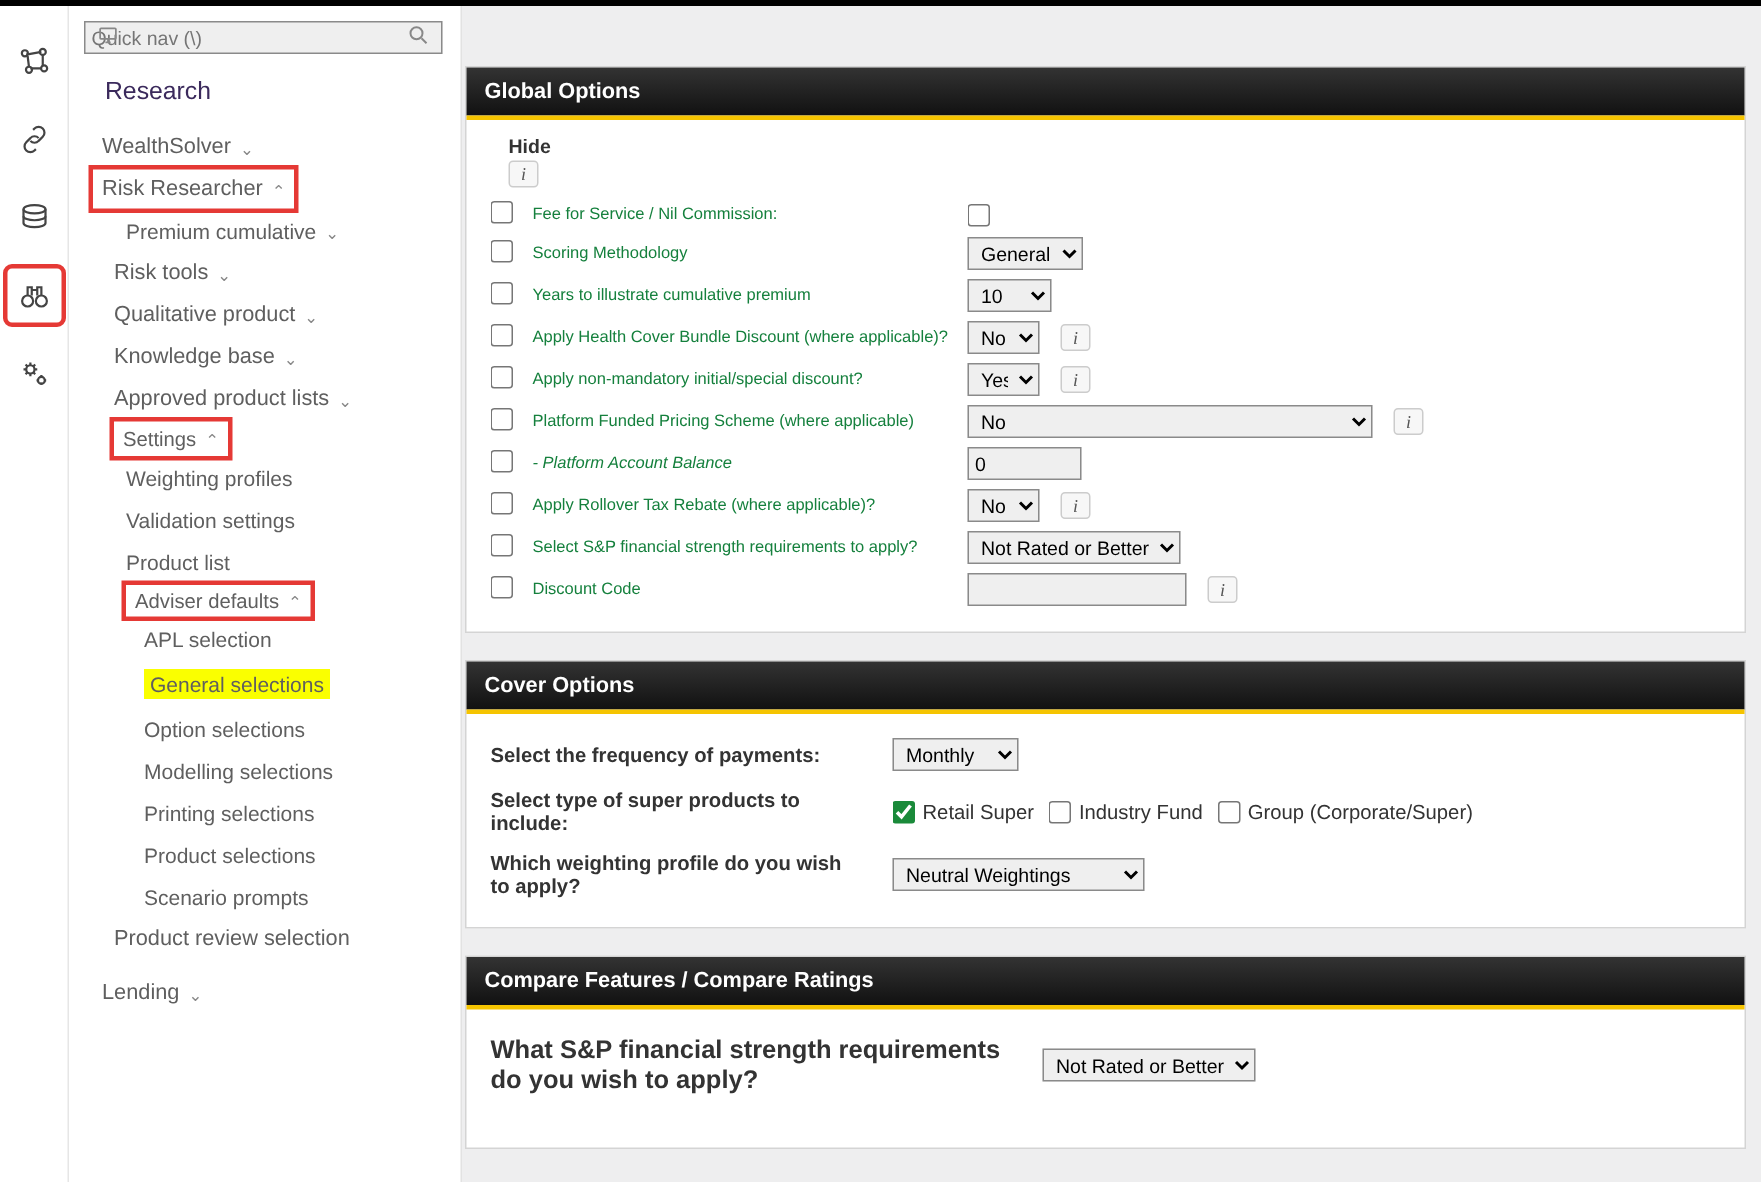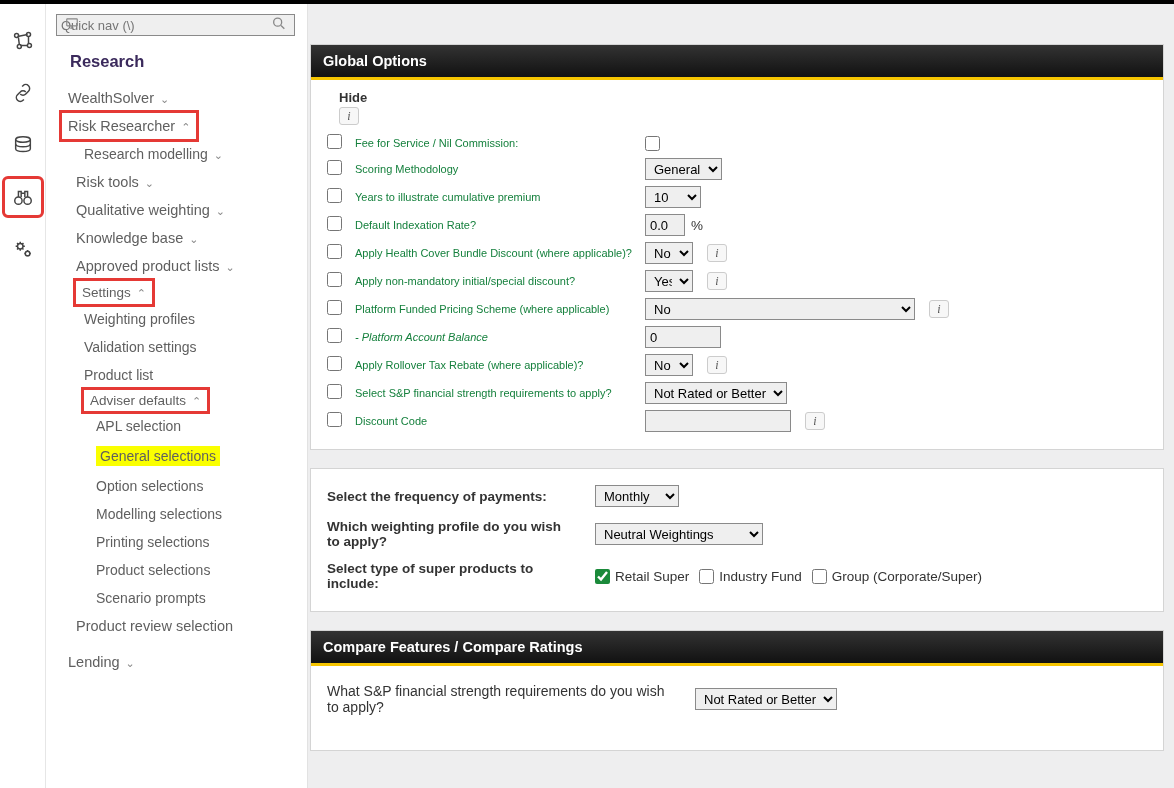--- a/index.html
+++ b/index.html
@@ -13,21 +13,21 @@
 .rail-item.hl { outline: 3px solid #e53935; outline-offset: -1px; }
 
 
 .sidebar { width: 262px; background: #fff; border-right: 1px solid #e2e2e2; padding: 10px 12px 10px 10px; overflow-y: auto; }
 .quicknav { position: relative; margin-bottom: 16px; }
 .quicknav input { width: 100%; height: 34px; border: 1px solid #8a8a8a; padding: 0 32px 0 30px; font-size: 13.5px; color: #b91c1c; outline: none; }
 .quicknav .mon, .quicknav .sch { position: absolute; top: 50%; transform: translateY(-50%); color: #777; }
 .quicknav .mon { left: 8px; }
 .quicknav .sch { right: 8px; }
 
-.navhead { font-weight: 700; font-size: 16.5px; color: #3b2a5c; margin: 8px 0 14px 14px; }
+.navhead { font-weight: 400; font-size: 16.5px; color: #3b2a5c; margin: 8px 0 14px 14px; }
 .navitem { color: #5f5f5f; padding: 5px 6px; margin: 0 0 2px 6px; cursor: pointer; display: flex; align-items: flex-end; gap: 6px; }
 .navitem.l1 { font-size: 14.5px; }
 .navitem.l2 { padding-left: 22px; font-size: 14px; }
 .navitem.l3 { padding-left: 34px; font-size: 14px; }
 .hl-box { outline: 3px solid #e53935; outline-offset: 0; }
 .hl-yellow { background: #faff00; display: inline-block; padding: 2px 4px; }
 .chev { font-size: 11px; color: #888; }
 
 
 .main { flex: 1; background: #eeeeef; padding: 0 10px 10px 2px; overflow-y: auto; }
@@ -47,21 +47,21 @@
 select, input[type=text] { border: 1px solid #8a8a8a; font-size: 13px; padding: 2px 4px; height: 22px; background: #efefef; }
 select { background: #efefef; }
 input[type=checkbox] { width: 15px; height: 15px; accent-color: #1a8a3a; }
 
 .co-row { display: flex; align-items: center; padding: 6px 0; gap: 20px; }
 .co-row .lbl2 { width: 248px; font-weight: 700; font-size: 13.5px; }
 .co-row .ctrl2 { flex: 1; display: flex; align-items: center; gap: 10px; flex-wrap: wrap; }
 .ck { display: inline-flex; align-items: center; gap: 5px; font-size: 13.5px; }
 
 .cf-row { display: flex; align-items: center; padding: 7px 0; gap: 20px; }
-.cf-row .lbl3 { width: 348px; font-weight: 400; font-size: 14px; }
+.cf-row .lbl3 { width: 348px; font-weight: 700; font-size: 17px; }
 </style>
 </head>
 <body>
 
 <div class="app">
 
   <div class="rail">
     <div class="rail-item">
       <svg viewBox="0 0 24 24">
           <circle cx="5" cy="6" r="2.2"></circle>
@@ -124,29 +124,29 @@
         <span>WealthSolver</span>
         <span class="chev">⌄</span>
       </div>
 
     <div class="navitem l1 hl-box" style="display:inline-flex;margin-left:6px">
         <span>Risk Researcher</span>
         <span class="chev">⌃</span>
       </div>
 
     <div class="navitem l2">
-        <span>Research modelling</span>
+        <span>Premium cumulative</span>
         <span class="chev">⌄</span>
       </div>
     <div class="navitem l1" style="padding-left:14px">
         <span>Risk tools</span>
         <span class="chev">⌄</span>
       </div>
     <div class="navitem l1" style="padding-left:14px">
-        <span>Qualitative weighting</span>
+        <span>Qualitative product</span>
         <span class="chev">⌄</span>
       </div>
     <div class="navitem l1" style="padding-left:14px">
         <span>Knowledge base</span>
         <span class="chev">⌄</span>
       </div>
     <div class="navitem l1" style="padding-left:14px">
         <span>Approved product lists</span>
         <span class="chev">⌄</span>
       </div>
@@ -207,28 +207,20 @@
         </div>
         <div class="row">
           <span class="cb"><input type="checkbox" style=""></span>
           <span class="lbl">Years to illustrate cumulative premium</span>
           <span class="ctrl">
               <select style="width:56px"><option>10</option></select>
             </span>
         </div>
         <div class="row">
           <span class="cb"><input type="checkbox" style=""></span>
-          <span class="lbl">Default Indexation Rate?</span>
-          <span class="ctrl">
-              <input type="text" style="width: 40px;" value="0.0">
-              <span>%</span>
-            </span>
-        </div>
-        <div class="row">
-          <span class="cb"><input type="checkbox" style=""></span>
           <span class="lbl">Apply Health Cover Bundle Discount (where applicable)?</span>
           <span class="ctrl">
               <select style="width:48px"><option>No</option></select>
               <span class="ibox">i</span>
             </span>
         </div>
         <div class="row">
           <span class="cb"><input type="checkbox" style=""></span>
           <span class="lbl">Apply non-mandatory initial/special discount?</span>
           <span class="ctrl">
@@ -271,50 +263,51 @@
           <span class="lbl">Discount Code</span>
           <span class="ctrl">
               <input type="text" style="width: 146px;">
               <span class="ibox">i</span>
             </span>
         </div>
       </div>
     </div>
 
     <div class="panel">
+      <div class="panel-head">Cover Options</div>
       <div class="panel-body">
         <div class="co-row">
           <span class="lbl2">Select the frequency of payments:</span>
           <span class="ctrl2">
               <select style="width:84px"><option>Monthly</option></select>
-            </span>
-        </div>
-        <div class="co-row">
-          <span class="lbl2">Which weighting profile do you wish to apply?</span>
-          <span class="ctrl2">
-              <select style="width:168px"><option>Neutral Weightings</option></select>
             </span>
         </div>
         <div class="co-row">
           <span class="lbl2">Select type of super products to include:</span>
           <span class="ctrl2">
             <label class="ck">
                 <input type="checkbox" checked="" style="">
                 <span>Retail Super</span>
               </label>
             <label class="ck">
                 <input type="checkbox" style="">
                 <span>Industry Fund</span>
               </label>
             <label class="ck">
                 <input type="checkbox" style="">
                 <span>Group (Corporate/Super)</span>
               </label>
           </span>
         </div>
+        <div class="co-row">
+          <span class="lbl2">Which weighting profile do you wish to apply?</span>
+          <span class="ctrl2">
+              <select style="width:168px"><option>Neutral Weightings</option></select>
+            </span>
+        </div>
       </div>
     </div>
 
     <div class="panel">
       <div class="panel-head">Compare Features / Compare Ratings</div>
       <div class="panel-body">
         <div class="cf-row">
           <span class="lbl3">What S&amp;P financial strength requirements do you wish to apply?</span>
           <span><select><option>Not Rated or Better</option></select></span>
         </div>

